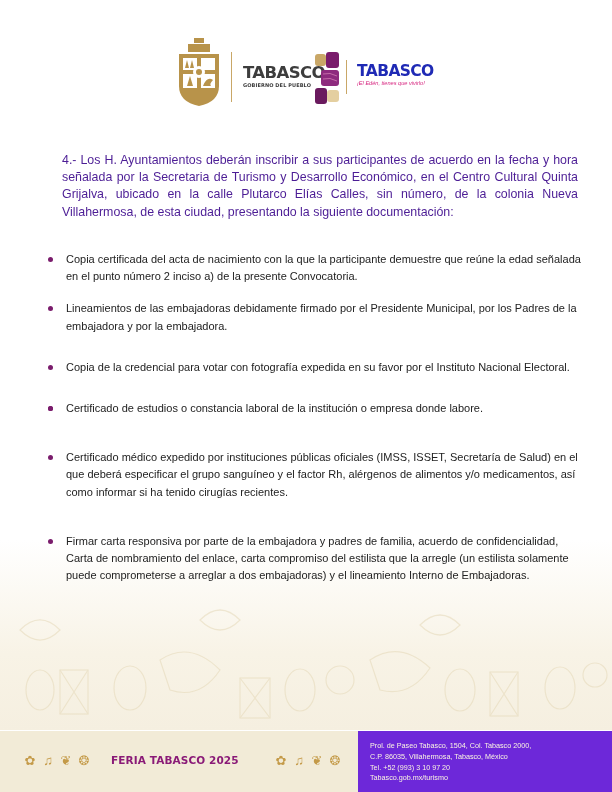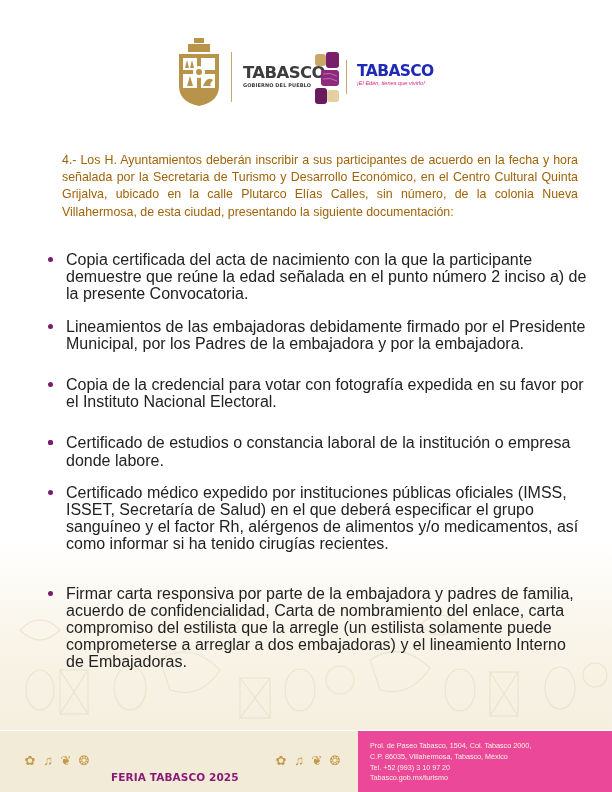--- a/index.html
+++ b/index.html
@@ -21,36 +21,36 @@
     .brand1-sub { font-family: "DejaVu Sans", sans-serif; font-weight: bold; font-size: 5px; color: #3d3d3d; letter-spacing: 0.1px; line-height: 7px; }
     .tiles { position: absolute; left: 315px; top: 52px; width: 24px; height: 52px; }
     .vsep2 { position: absolute; left: 346px; top: 60px; width: 1px; height: 34px; background: #c9a767; }
     .brand2 { position: absolute; left: 357px; top: 63px; }
     .brand2-title { font-family: "DejaVu Sans", sans-serif; font-weight: bold; font-size: 15.5px; letter-spacing: -0.6px; color: #1f2ab5; line-height: 17px; }
     .brand2-sub { font-size: 5.6px; color: #d6247f; line-height: 7px; font-style: italic; }
 
     
     .intro {
       position: absolute; left: 62px; top: 152px; width: 516px;
-      font-size: 12.4px; line-height: 17.2px; text-align: justify; color: #a16207;
+      font-size: 12.4px; line-height: 17.2px; text-align: justify; color: #4c1d95;
     }
 
     
     .list { position: absolute; left: 48px; top: 251px; width: 540px; list-style: none; }
-    .item { position: relative; padding-left: 18px; font-size: 16px; line-height: 17.2px; color: #222; }
+    .item { position: relative; padding-left: 18px; font-size: 11px; line-height: 17.2px; color: #222; }
     .item .dot { position: absolute; left: 0; top: 6px; width: 5px; height: 5px; border-radius: 50%; background: #7a1c6c; }
 
     
     .footer-left { position: absolute; left: 0; top: 731px; width: 358px; height: 61px; background: #f2ebd7; }
-    .footer-right { position: absolute; left: 358px; top: 731px; width: 254px; height: 61px; background: #ec4899; }
+    .footer-right { position: absolute; left: 358px; top: 731px; width: 254px; height: 61px; background: #6d28d9; }
     .footer-icons { position: absolute; top: 20px; height: 20px; display: flex; gap: 2px; color: #c49a48; font-size: 13px; line-height: 20px; }
     .footer-icons.l { left: 22px; }
     .footer-icons.r { left: 273px; }
     .fi { width: 16px; height: 18px; display: inline-block; text-align: center; }
-    .feria { position: absolute; left: 111px; top: 40px; font-family: "DejaVu Sans", sans-serif; font-weight: bold; font-size: 10.5px; color: #8a1a77; letter-spacing: 0.1px; }
+    .feria { position: absolute; left: 111px; top: 23px; font-family: "DejaVu Sans", sans-serif; font-weight: bold; font-size: 10.5px; color: #8a1a77; letter-spacing: 0.1px; }
     .address { position: absolute; left: 12px; top: 10px; font-size: 7.2px; line-height: 10.8px; color: #fbf4e2; }
   </style>
 </head>
 <body>
 
 <div class="pattern">
   <svg viewBox="0 0 612 190">
     <g fill="none" stroke="#e3d6b4" stroke-width="1.2">
       <ellipse cx="40" cy="150" rx="14" ry="20"></ellipse>
       <rect x="60" y="130" width="28" height="44"></rect>
@@ -131,21 +131,21 @@
     <span class="dot"></span>
     <span>Lineamientos de las embajadoras debidamente firmado por el Presidente Municipal, por los Padres de la embajadora y por la embajadora.</span>
   </li>
   <li class="item" style="margin-bottom:24px">
     <span class="dot"></span>
     <span>Copia de la credencial para votar con fotografía expedida en su favor por el Instituto Nacional Electoral.</span>
   </li>
   <li class="item" style="margin-bottom:15px">
     <span class="dot"></span>
   </li>
-  <li class="item" style="margin-bottom:15px">
+  <li class="item" style="margin-bottom:32px">
     <span class="dot"></span>
     <span>Certificado de estudios o constancia laboral de la institución o empresa donde labore.</span>
   </li>
   <li class="item" style="margin-bottom:32px">
     <span class="dot"></span>
     <span>Certificado médico expedido por instituciones públicas oficiales (IMSS, ISSET, Secretaría de Salud) en el que deberá especificar el grupo sanguíneo y el factor Rh, alérgenos de alimentos y/o medicamentos, así como informar si ha tenido cirugías recientes.</span>
   </li>
   <li class="item">
     <span class="dot"></span>
     <span>Firmar carta responsiva por parte de la embajadora y padres de familia, acuerdo de confidencialidad, Carta de nombramiento del enlace, carta compromiso del estilista que la arregle (un estilista solamente puede comprometerse a arreglar a dos embajadoras) y el lineamiento Interno de Embajadoras.</span>

